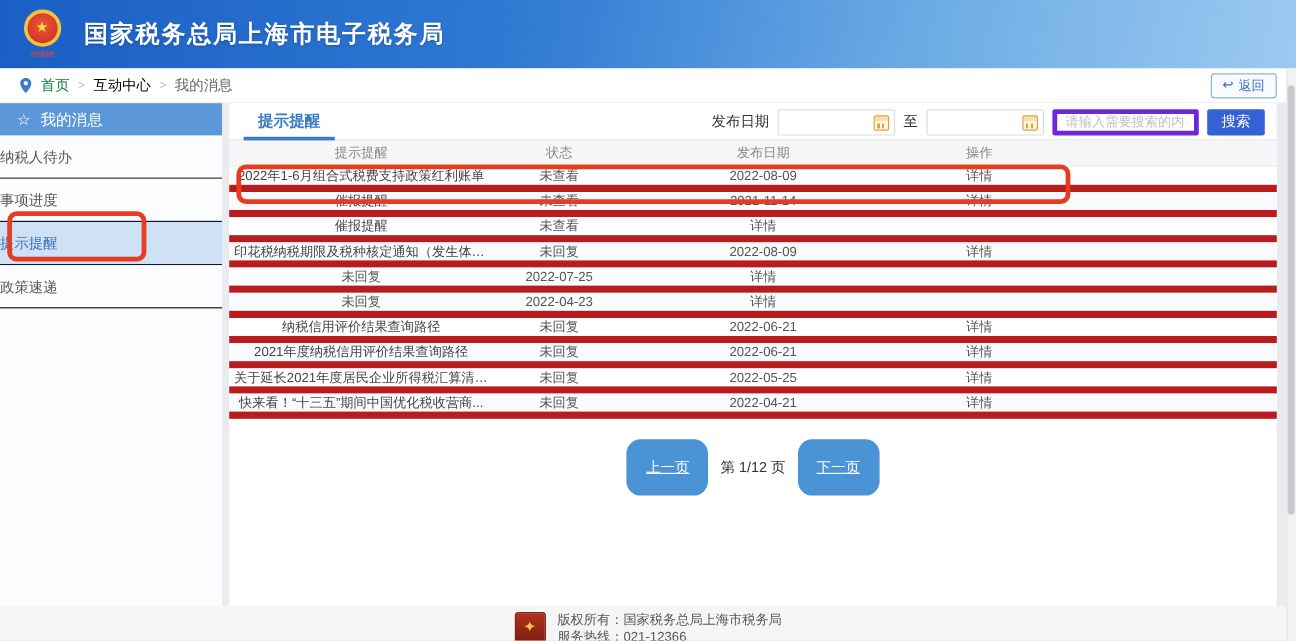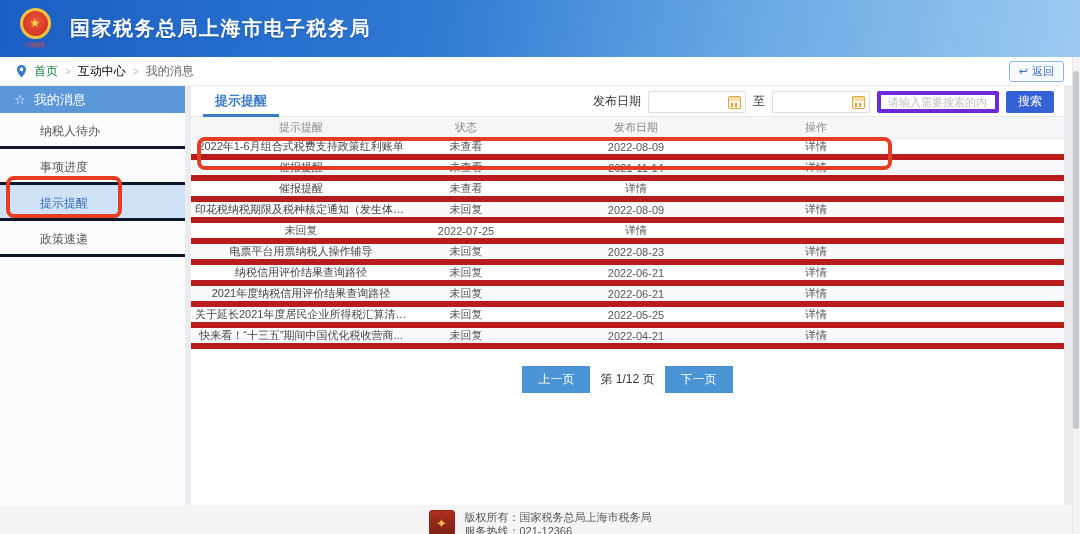--- a/index.html
+++ b/index.html
@@ -34,22 +34,22 @@
   .back-btn { margin-left:auto; display:inline-flex; align-items:center; gap:4px;
     border:1px solid #8fb3e6; color:#3a6fc8; background:#f7faff; font-size:11px;
     padding:2px 9px; border-radius:3px; cursor:pointer; }
   .back-ic { font-size:11px; line-height:1; }
 
   
   .sidebar { position:absolute; left:0; top:86px; width:185px; height:419px; background:#fbfcfd; }
   .side-head { height:27px; background:#5b97d9; color:#fff; font-size:13px;
     display:flex; align-items:center; gap:8px; padding-left:14px; }
   .side-star { font-size:13px; line-height:1; }
-  .side-item { height:36px; line-height:36px; padding-left:40px; font-size:12px; color:#555;
-    border-bottom:3px solid #0f172a; cursor:pointer; background:#fbfcfd; }
+  .side-item { height:36px; line-height:36px; font-size:12px; color:#555;
+    border-bottom:1px solid #0f172a; cursor:pointer; background:#fbfcfd; }
   .side-item.active { background:#cfe1f5; color:#3a6fb8; }
 
   
   .main { position:absolute; left:191px; top:86px; width:873px; height:419px; background:#fff; }
   .tabrow { height:31px; border-bottom:1px solid #e8e8e8; position:relative; display:flex; align-items:center; }
   .tab { position:relative; height:100%; display:flex; align-items:center; margin-left:24px;
     color:#3a7bc8; font-size:13px; font-weight:bold; cursor:pointer; }
   .tab::after { content:""; position:absolute; left:-12px; right:-12px; bottom:-1px; height:3px; background:#3a7bc8; }
   .filters { position:absolute; right:10px; top:4px; height:23px; display:flex; align-items:center; gap:7px; font-size:12px; }
   .f-label { color:#333; }
@@ -68,22 +68,22 @@
   
   .grid { display:grid; grid-template-columns:220px 110px 230px 130px 1fr; align-items:center; text-align:center; }
   .thead { height:22px; background:#f5f6f8; font-size:11px; color:#888; border-bottom:1px solid #ececee; }
   .trow { height:21px; font-size:11px; color:#555; border-bottom:6px solid #b91c1c; background:#fff; }
   .trow.even { background:#f8fafc; }
   .c-title { color:#444; white-space:nowrap; overflow:hidden; text-overflow:ellipsis; padding:0 4px; }
   .detail-link { color:#555; cursor:pointer; text-decoration:none; }
 
   
   .pager { margin-top:17px; display:flex; justify-content:center; align-items:center; gap:10px; font-size:12px; }
-  .pg-btn { background:#4a94d6; color:#fff; border:none; border-radius:0; padding:5px 16px;
-    font-size:12px; cursor:pointer; font-family:inherit; }
+  .pg-btn { background:#4a94d6; color:#fff; border:none; border-radius:12px; padding:15px 16px;
+    font-size:12px; cursor:pointer; font-family:inherit;text-decoration:underline; }
   .pg-info { color:#333; }
 
   
   .footer { position:absolute; left:0; top:505px; width:100%; height:29px; background:#f5f5f6; }
   .footer-inner { display:flex; justify-content:center; gap:10px; padding-top:5px; }
   .f-emblem { width:26px; height:26px; border-radius:3px; flex:0 0 26px;
     background:linear-gradient(180deg,#b03020,#7c1e12); border:1px solid #8a2416;
     display:flex; align-items:center; justify-content:center; color:#f4c14b; font-size:13px; }
   .f-lines { font-size:11px; color:#555; line-height:14px; }
 
@@ -196,23 +196,22 @@
     <div><a class="detail-link">详情</a></div>
     <div></div>
   </div>
         <div class="grid trow">
     <div>未回复</div>
     <div>2022-07-25</div>
     <div><a class="detail-link">详情</a></div>
     <div></div>
   </div>
         <div class="grid trow even">
-    <div class="c-title">电票平台用票纳税人操作辅导</div>
-    <div>未回复</div>
-    <div>2022-08-23</div>
+    <div>未回复</div>
+    <div>2022-04-23</div>
     <div><a class="detail-link">详情</a></div>
     <div></div>
   </div>
         <div class="grid trow">
     <div class="c-title">纳税信用评价结果查询路径</div>
     <div>未回复</div>
     <div>2022-06-21</div>
     <div><a class="detail-link">详情</a></div>
     <div></div>
   </div>

